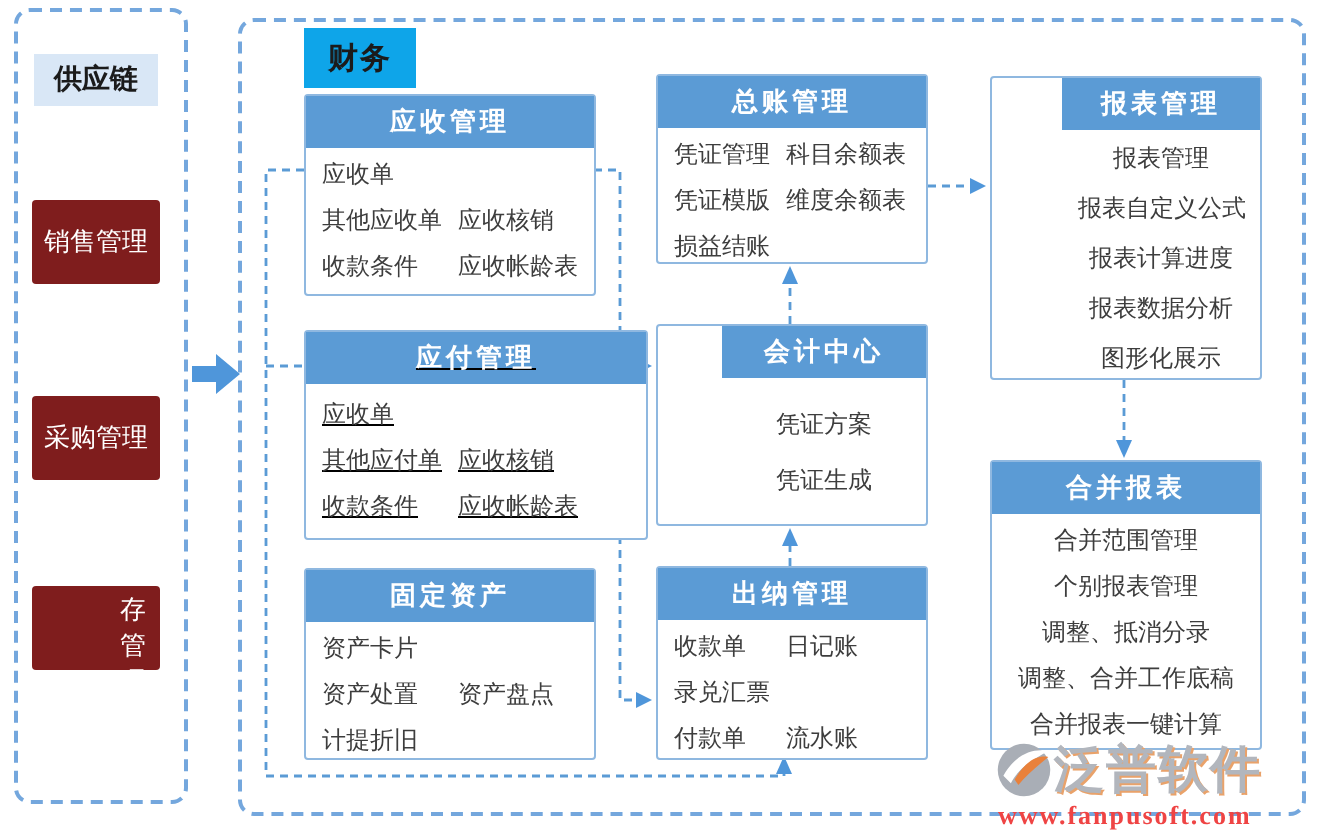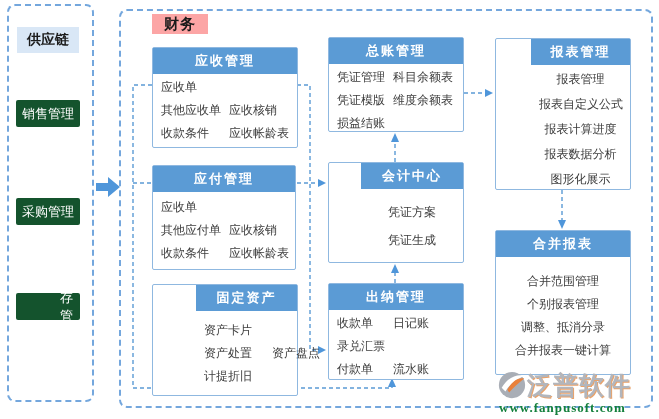--- a/index.html
+++ b/index.html
@@ -6,56 +6,56 @@
   .stage {
     position:relative; width:659px; height:419px; background:#ffffff;
     font-family:"Liberation Sans","DejaVu Sans",sans-serif; overflow:hidden;
   }
   .dashed-panel { position:absolute; border:2px dashed #74a7dd; border-radius:8px; box-sizing:border-box; }
   #sidebar-panel { left:7px; top:4px; width:87px; height:398px; }
   #main-panel  { left:119px; top:9px; width:534px; height:399px; }
 
   .chip { position:absolute; display:flex; align-items:center; justify-content:center; box-sizing:border-box; }
   #supply-title { left:17px; top:27px; width:62px; height:26px; background:#d9e7f6; color:#1b1b1b; font-weight:bold; font-size:14px; }
-  .orange-btn { left:16px; width:64px; height:27px; background:#14532d; color:#ffffff; font-size:13px; border-radius:2px; }
+  .orange-btn { left:16px; width:64px; height:42px; background:#7f1d1d; color:#ffffff; font-size:13px; border-radius:2px; }
   #btn-sales { top:100px; } #btn-purchase { top:198px; } #btn-inventory { top:293px;padding-left:44px; }
-  #finance-tab { left:152px; top:14px; width:56px; height:20px; background:#fca5a5; color:#1b1b1b; font-weight:bold; font-size:15px; letter-spacing:1px; }
+  #finance-tab { left:152px; top:14px; width:56px; height:30px; background:#0ea5e9; color:#1b1b1b; font-weight:bold; font-size:15px; letter-spacing:1px; }
 
   #flow-arrow { position:absolute; left:96px; top:176px; }
 
   .mod { position:absolute; background:#ffffff; border:1px solid #8fb8e0; border-radius:2px;
          display:flex; flex-direction:column; box-sizing:border-box; }
   .mod-header { flex:0 0 26px; background:#5b9bd5; color:#ffffff; font-weight:bold; font-size:13px;
                 display:flex; align-items:center; justify-content:center; letter-spacing:2px; }
   .mod-body { flex:1; padding:2px 8px; color:#3d3d3d; font-size:12px;
               display:flex; flex-direction:column; justify-content:center; }
   .row { display:grid; line-height:23px; white-space:nowrap; }
   .cols68 .row { grid-template-columns:68px 1fr; }
   .cols56 .row { grid-template-columns:56px 1fr; }
   .center .mod-body { text-align:center; }
   .lh25 .row { line-height:25px; }
   .lh28 .row { line-height:28px; }
 
   #box-receivables { left:152px; top:47px;  width:146px; height:101px; }
-  #box-payables    { left:152px; top:165px; width:144px; height:105px; }
-  #box-assets      { left:152px; top:284px; width:146px; height:112px;padding-left:43px; }
+  #box-payables    { left:152px; top:165px; width:172px; height:105px;text-decoration:underline; }
+  #box-assets      { left:152px; top:284px; width:146px; height:96px; }
   #box-ledger      { left:328px; top:37px;  width:136px; height:95px; }
   #box-center      { left:328px; top:162px; width:136px; height:101px;padding-left:32px; }
   #box-cashier     { left:328px; top:283px; width:136px; height:97px; }
   #box-report      { left:495px; top:38px;  width:136px; height:152px;padding-left:35px; }
   #box-consolidated{ left:495px; top:230px; width:136px; height:145px; }
 
   #connectors { position:absolute; left:0; top:0; pointer-events:none; }
 
   #watermark { position:absolute; right:6px; bottom:3px; width:156px; display:flex; flex-direction:column; align-items:flex-start; z-index:5; }
   .wm-top { display:flex; align-items:center; }
   #wm-brand { font-size:25px; font-weight:bold; color:#b2b6bd; letter-spacing:1px;
               text-shadow:1px 1px 0 #e9a26a; line-height:28px; }
   #wm-url { font-family:"Liberation Serif","DejaVu Serif",serif; font-size:13px; font-weight:bold;
-            color:#15803d; letter-spacing:1px; margin-left:2px; }
+            color:#ef4444; letter-spacing:1px; margin-left:2px; }
 </style>
 </head>
 <body>
 
 <div class="stage">
 
   <div class="dashed-panel" id="sidebar-panel"></div>
   <div class="chip" id="supply-title">供应链</div>
   <div class="chip orange-btn" id="btn-sales">销售管理</div>
   <div class="chip orange-btn" id="btn-purchase">采购管理</div>
@@ -213,20 +213,23 @@
       <div class="row">
           <span>合并范围管理</span>
         </div>
       <div class="row">
           <span>个别报表管理</span>
         </div>
       <div class="row">
           <span>调整、抵消分录</span>
         </div>
       <div class="row">
+          <span>调整、合并工作底稿</span>
+        </div>
+      <div class="row">
           <span>合并报表一键计算</span>
         </div>
     </div>
   </div>
 
   <div id="watermark">
     <div class="wm-top">
       <svg width="30" height="30" viewBox="0 0 32 32">
         <circle cx="16" cy="16" r="14" fill="#a9aeb6"></circle>
         <path d="M5 19 C 11 8, 21 4, 29 6 C 21 10, 13 15, 9 23 Z" fill="#ffffff"></path>

